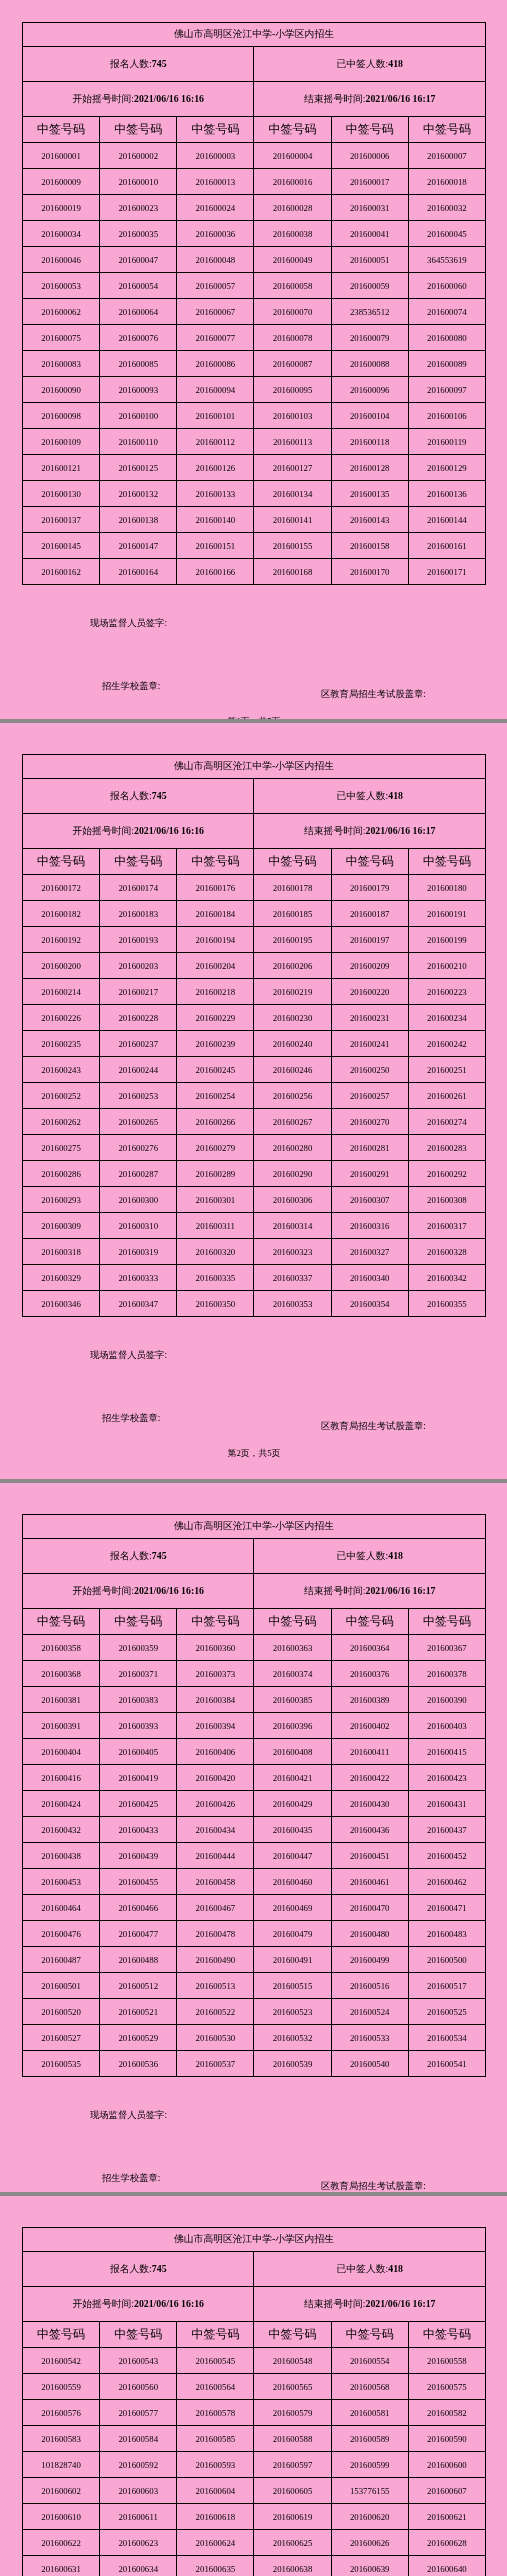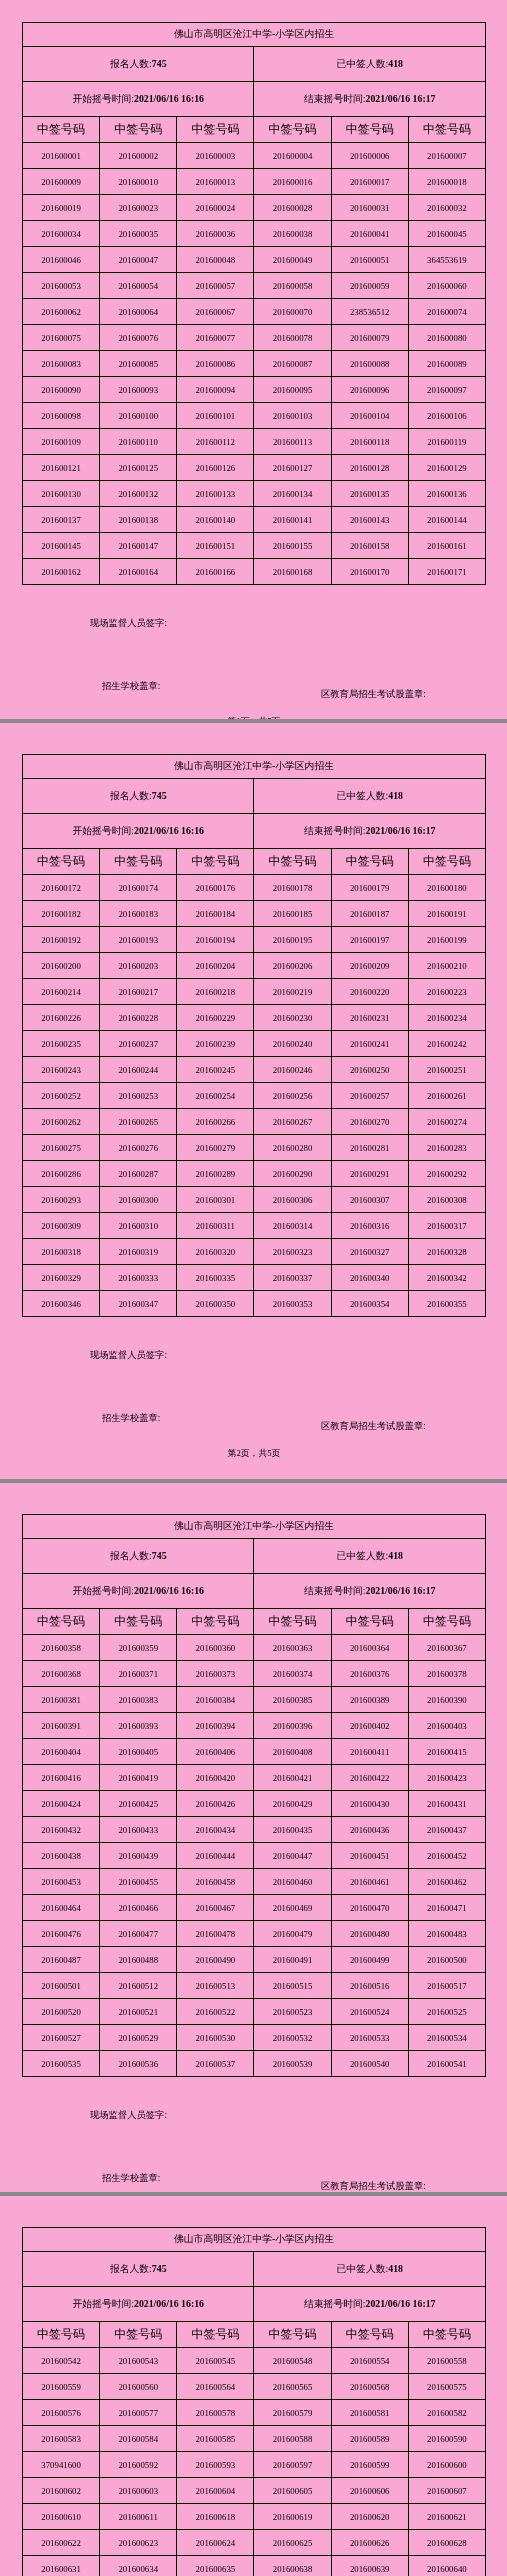--- a/index.html
+++ b/index.html
@@ -662,33 +662,33 @@
           </tr>
           <tr class="num-row">
             <td>201600583</td>
             <td>201600584</td>
             <td>201600585</td>
             <td>201600588</td>
             <td>201600589</td>
             <td>201600590</td>
           </tr>
           <tr class="num-row">
-            <td>370941600</td>
+            <td>101828740</td>
             <td>201600592</td>
             <td>201600593</td>
             <td>201600597</td>
             <td>201600599</td>
             <td>201600600</td>
           </tr>
           <tr class="num-row">
             <td>201600602</td>
             <td>201600603</td>
             <td>201600604</td>
             <td>201600605</td>
-            <td>201600606</td>
+            <td>153776155</td>
             <td>201600607</td>
           </tr>
           <tr class="num-row">
             <td>201600610</td>
             <td>201600611</td>
             <td>201600618</td>
             <td>201600619</td>
             <td>201600620</td>
             <td>201600621</td>
           </tr>

